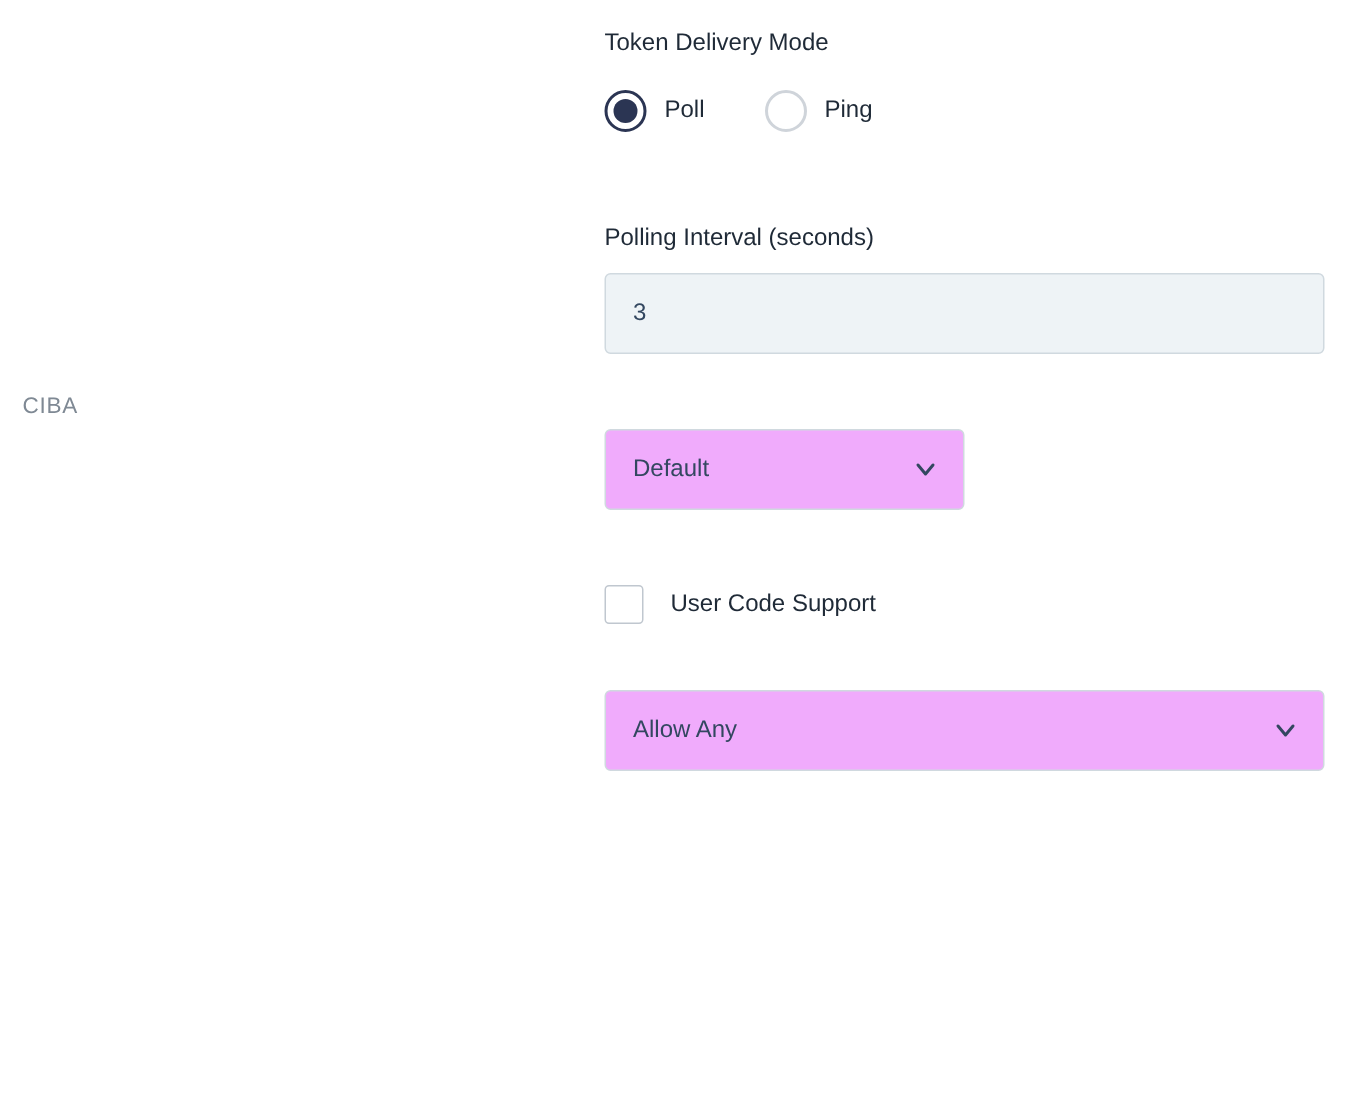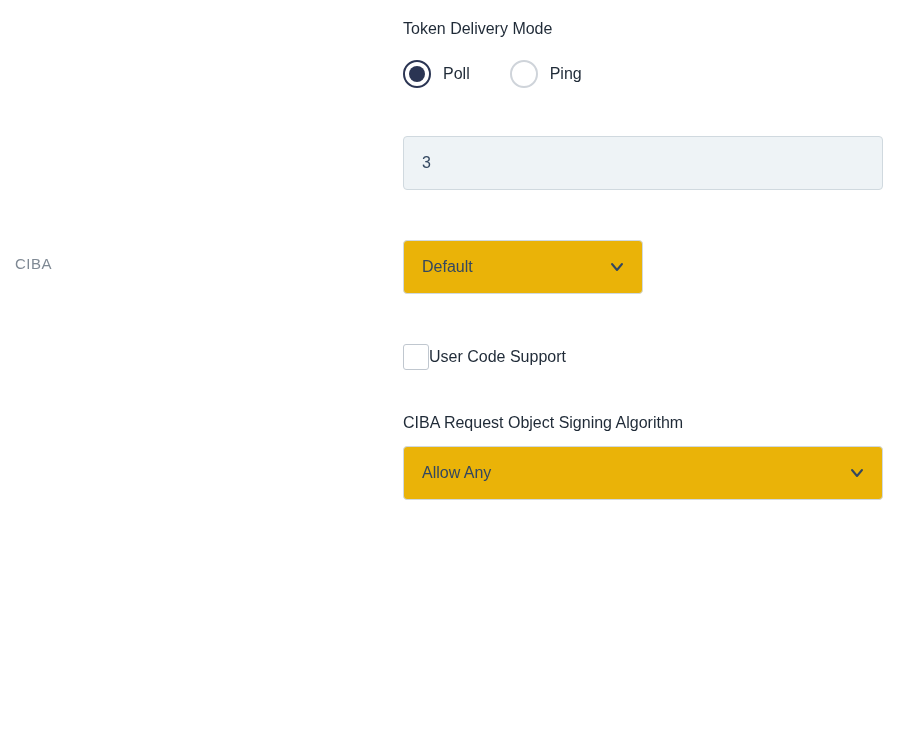--- a/index.html
+++ b/index.html
@@ -33,21 +33,21 @@
     }
     .field-label {
       font-size: 16px;
       color: #1f2a37;
       margin-bottom: 22px;
       display: block;
     }
     .radio-row {
       display: flex;
       gap: 40px;
-      margin-bottom: 48px;
+      margin-bottom: 62px;
     }
     .radio-item {
       display: flex;
       align-items: center;
       gap: 12px;
       cursor: pointer;
     }
     .radio-outer {
       width: 28px;
       height: 28px;
@@ -82,21 +82,21 @@
       border: 1px solid #d0d9df;
       border-radius: 4px;
       padding: 0 18px;
       font-size: 16px;
       color: #334760;
       margin-bottom: 50px;
       font-family: inherit;
     }
     .select {
       height: 54px;
-      background: #eab308;
+      background: #f0abfc;
       border: 1px solid #d0d9df;
       border-radius: 4px;
       padding: 0 18px;
       font-size: 16px;
       color: #334760;
       display: flex;
       align-items: center;
       justify-content: space-between;
       cursor: pointer;
       margin-bottom: 50px;
@@ -113,20 +113,21 @@
       display: inline-block;
     }
     .chevron svg {
       width: 100%;
       height: 100%;
       display: block;
     }
     .checkbox-row {
       display: flex;
       align-items: center;
+      gap: 18px;
       margin-bottom: 44px;
       cursor: pointer;
     }
     .checkbox {
       width: 26px;
       height: 26px;
       border: 1px solid #c0c7cf;
       border-radius: 3px;
       background: #fff;
     }
@@ -157,20 +158,21 @@
           </span>
         <span class="radio-label">Poll</span>
       </div>
       <div class="radio-item">
         <span class="radio-outer"></span>
         <span class="radio-label">Ping</span>
       </div>
     </div>
 
     
+    <div class="field-label label-spacing-sm">Polling Interval (seconds)</div>
     <input type="text" class="text-input" value="3" style="">
 
     
     <div class="select narrow">
       <span>Default</span>
       <span class="chevron">
         <svg viewBox="0 0 14 14" fill="none" stroke="#334760" stroke-width="2" stroke-linecap="round" stroke-linejoin="round">
             <polyline points="2,4 7,10 12,4"></polyline>
           </svg>
       </span>
@@ -178,21 +180,20 @@
 
     
     <div class="checkbox-row">
       <span class="checkbox"></span>
       <span class="checkbox-label">User Code Support</span>
     </div>
 
     
 
     
-    <div class="field-label label-spacing-sm">CIBA Request Object Signing Algorithm</div>
     <div class="select full" style="margin-bottom:4px;gap:31px;">
       <span>Allow Any</span>
       <span class="chevron">
         <svg viewBox="0 0 14 14" fill="none" stroke="#334760" stroke-width="2" stroke-linecap="round" stroke-linejoin="round">
             <polyline points="2,4 7,10 12,4"></polyline>
           </svg>
       </span>
     </div>
 
   </div>

